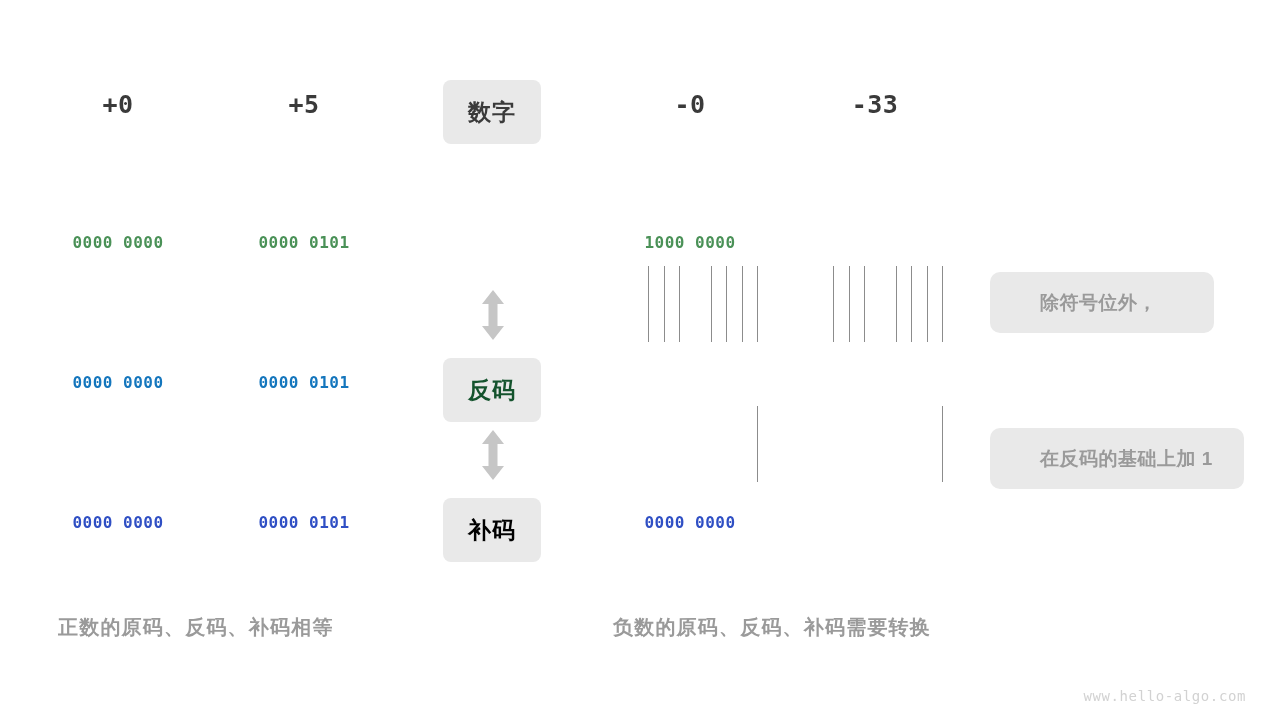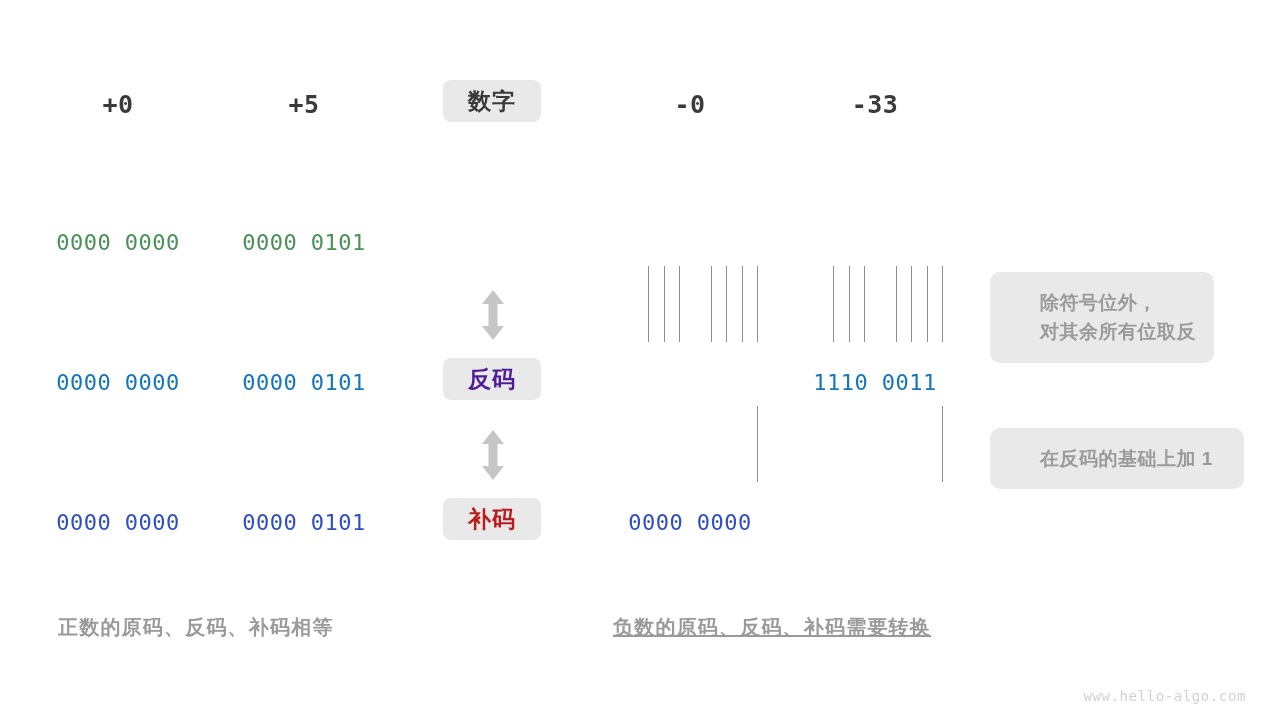--- a/index.html
+++ b/index.html
@@ -44,49 +44,49 @@
     font-size: 25px;
     font-weight: bold;
     color: #3a3a3a;
     line-height: 42px;
     letter-spacing: 0.5px;
   }
 
   
   .bits {
     font-family: "DejaVu Sans Mono", "Liberation Mono", monospace;
-    font-size: 22px;
-    font-weight: normal;
+    font-size: 16px;
+    font-weight: bold;
     line-height: 42px;
     letter-spacing: 0.5px;
     white-space: pre;
   }
   .bits.tone-green  { color: #4a9157; }
   .bits.tone-blue   { color: #1476bd; }
   .bits.tone-indigo { color: #2f4fc4; }
 
   
   .chip {
     position: absolute;
     display: flex;
     align-items: center;
     justify-content: center;
     width: 98px;
-    height: 42px;
+    height: 64px;
     left: 443px;
     background: #e9e9e9;
     border-radius: 8px;
     font-size: 23px;
     font-weight: bold;
     letter-spacing: 1px;
   }
   .chip-head  { top: 80px;  color: #3a3a3a; }
   .chip-one   { top: 218px; color: #4a9157; }
-  .chip-two   { top: 358px; color: #4c1d95; }
-  .chip-three { top: 498px; color: #b91c1c; }
+  .chip-two   { top: 358px; color: #14532d; }
+  .chip-three { top: 498px; color: #000000; }
 
   
   .dbl-arrow {
     position: absolute;
     left: 479px;
     width: 28px;
     height: 52px;
   }
   .arrow-a { top: 289px; }
   .arrow-b { top: 429px; }
@@ -130,21 +130,21 @@
   .caption {
     position: absolute;
     top: 614px;
     font-size: 20px;
     font-weight: bold;
     color: #9a9a9a;
     letter-spacing: 1.2px;
     white-space: nowrap;
   }
   .caption-left  { left: 58px;  }
-  .caption-right { left: 613px; text-decoration: underline; }
+  .caption-right { left: 613px; }
 
   
   .watermark {
     position: absolute;
     right: 34px;
     bottom: 16px;
     font-family: "DejaVu Sans Mono", "Liberation Mono", monospace;
     font-size: 14px;
     color: #d2d2d2;
     letter-spacing: 0.6px;
@@ -157,25 +157,25 @@
 
   <div class="col col-p0 row-head num-head">+0</div>
   <div class="col col-p5 row-head num-head">+5</div>
   <div class="col col-n0 row-head num-head">-0</div>
   <div class="col col-n28 row-head num-head">-33</div>
 
   <div class="chip chip-head">数字</div>
 
   <div class="col col-p0 row-one bits tone-green">0000 0000</div>
   <div class="col col-p5 row-one bits tone-green">0000 0101</div>
+  <div class="col col-n0 row-one bits tone-green">1000 0000</div>
 
 
   <div class="col col-p0 row-two bits tone-blue">0000 0000</div>
   <div class="col col-p5 row-two bits tone-blue">0000 0101</div>
-  <div class="col col-n28 row-two bits tone-blue">1110 0011</div>
 
   <div class="chip chip-two">反码</div>
 
   <div class="col col-p0 row-three bits tone-indigo">0000 0000</div>
   <div class="col col-p5 row-three bits tone-indigo">0000 0101</div>
   <div class="col col-n0 row-three bits tone-indigo">0000 0000</div>
 
   <div class="chip chip-three">补码</div>
 
   <div class="dbl-arrow arrow-a">
@@ -209,21 +209,20 @@
     </div>
   <div class="lines lines-add-n0">
       <span class="vline" style="left: 132.22px;"></span>
     </div>
   <div class="lines lines-add-n28">
       <span class="vline" style="left: 132.22px;"></span>
     </div>
 
   <div class="note note-flip">
     <span class="note-line">除符号位外，</span>
-    <span class="note-line">对其余所有位取反</span>
   </div>
 
   <div class="note note-add">
     <span class="note-line">在反码的基础上加 1</span>
   </div>
 
   <div class="caption caption-left">正数的原码、反码、补码相等</div>
   <div class="caption caption-right">负数的原码、反码、补码需要转换</div>
 
   <div class="watermark">www.hello-algo.com</div>

